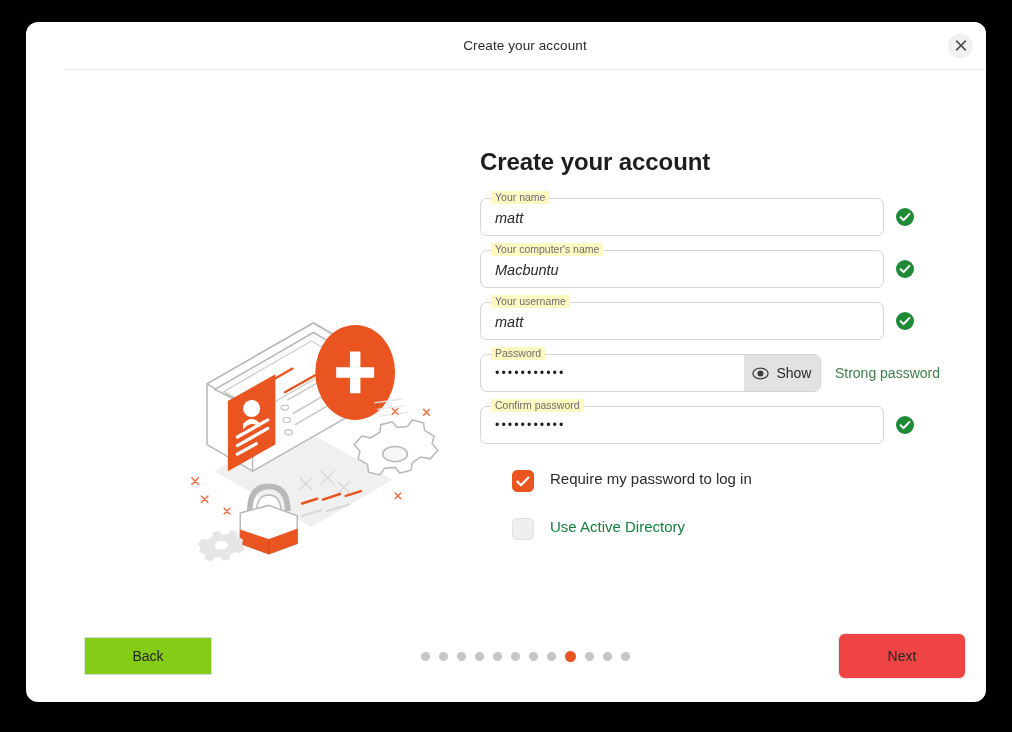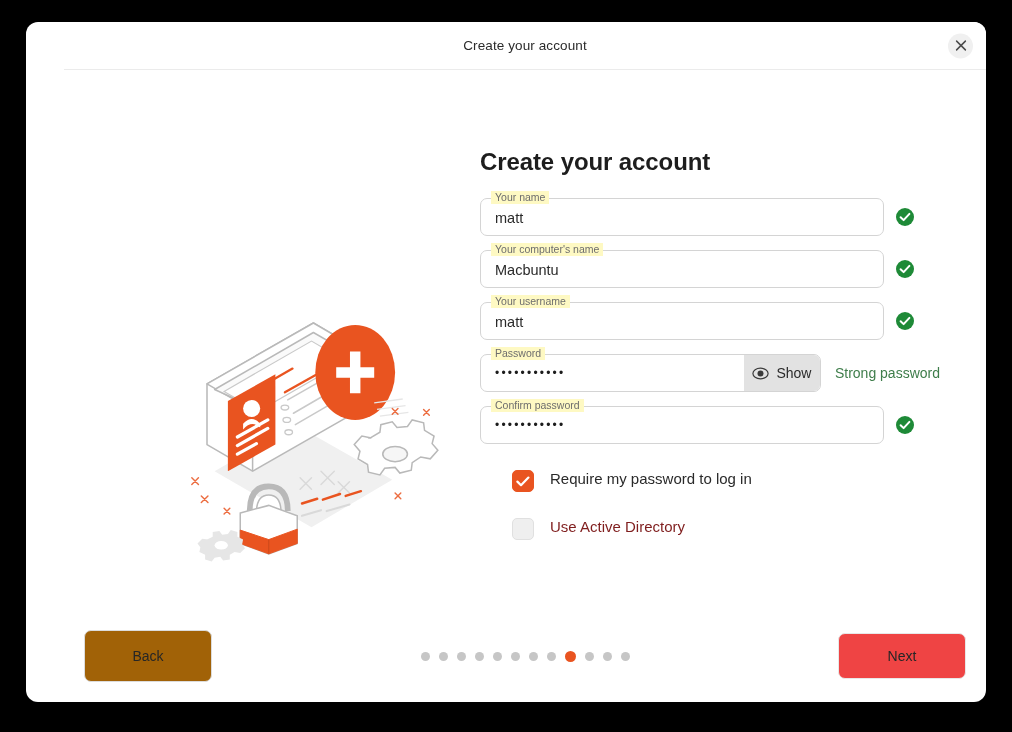--- a/index.html
+++ b/index.html
@@ -107,20 +107,21 @@
     line-height: 13px;
     white-space: nowrap;
   }
   .field-value {
     position: absolute;
     left: 15px; top: 50%;
     transform: translateY(-45%);
     font-size: 14.5px;
     color: #2a2a2a;
     white-space: nowrap;
+    font-style: italic;
   }
   .field-value.dots {
     font-size: 12px;
     letter-spacing: 2.2px;
     color: #1c1c1c;
     transform: translateY(-48%);
   }
 
   .status-icon {
     width: 18px; height: 18px;
@@ -180,37 +181,37 @@
   .checkbox.disabled {
     background: #efefef;
     border: 1px solid #e0e0e0;
     cursor: default;
   }
   .check-label {
     margin-left: 16px;
     font-size: 15px;
     color: #2a2a2a;
   }
-  .check-label.muted { color: #7f1d1d; }
+  .check-label.muted { color: #15803d; }
 
   
   #footer {
     position: absolute;
     left: 0; right: 0; bottom: 0;
     height: 92px;
     display: flex;
     align-items: center;
   }
   #back-button {
     position: absolute;
     left: 20px;
-    width: 128px; height: 52px;
+    width: 128px; height: 38px;
     border: 1px solid #dcdcdc;
-    border-radius: 7px;
-    background: #a16207;
+    border-radius: 0;
+    background: #84cc16;
     font-size: 14px;
     color: #262626;
     cursor: pointer;
     font-family: inherit;
   }
   #next-button {
     position: absolute;
     right: 20px;
     width: 128px; height: 46px;
     border: 1px solid #e8e8e8;

